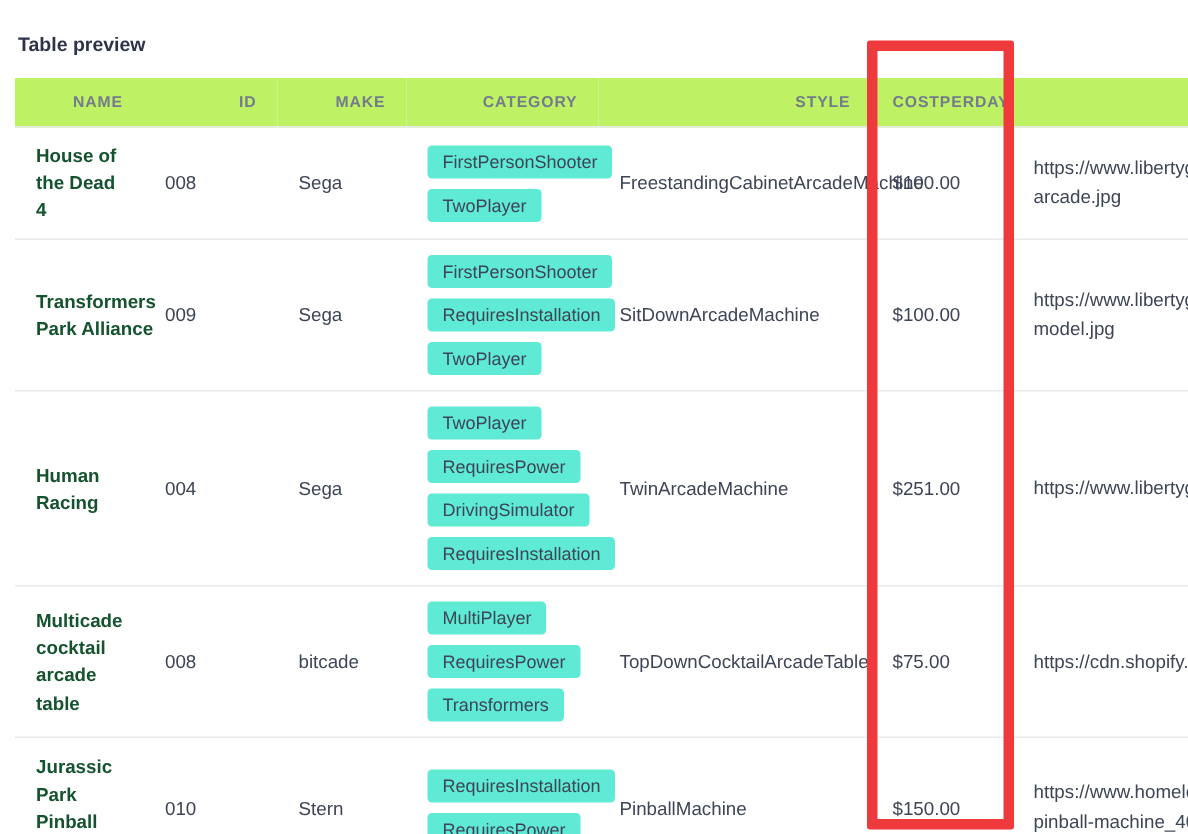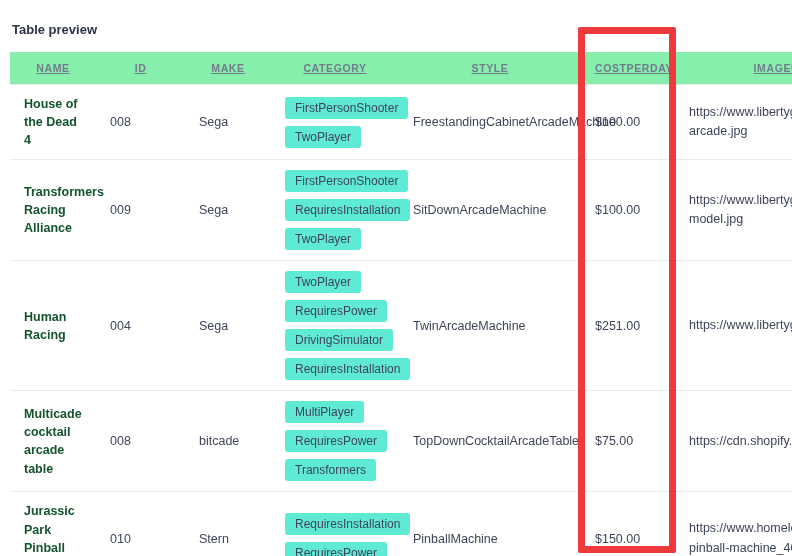--- a/index.html
+++ b/index.html
@@ -29,30 +29,29 @@
   }
   col.c-name       { width: 86px; }
   col.c-id         { width: 89px; }
   col.c-make       { width: 86px; }
   col.c-category   { width: 128px; }
   col.c-style      { width: 182px; }
   col.c-costperday { width: 94px; }
   col.c-imageurl   { width: 218px; }
 
   thead th {
-    background: #86efac;
+    background: #bef264;
     color: #737b8d;
     font-size: 10.5px;
     font-weight: bold;
     letter-spacing: 0.6px;
-    text-align: center;
+    text-align: right;
     padding: 10px 14px;
     border-bottom: 1px solid #e6e8ec;
     white-space: nowrap;
-    text-decoration: underline;
   }
   tbody td {
     vertical-align: middle;
     padding: 10px 14px;
     border-bottom: 1px solid #e8eaed;
     font-size: 12.5px;
     color: #3e4557;
   }
   a.name-link {
     color: #14532d;
@@ -135,21 +134,21 @@
         <td>FreestandingCabinetArcadeMachine</td>
         <td>$100.00</td>
         <td class="url-cell">
           <div>https://www.libertygam</div>
           <div>arcade.jpg</div>
         </td>
       </tr>
 
       <tr>
         <td>
-          <a href="#" class="name-link">Transformers Racing Alliance</a>
+          <a href="#" class="name-link">Transformers Park Alliance</a>
         </td>
         <td>009</td>
         <td>Sega</td>
         <td>
           <div class="chips">
             <span class="chip">FirstPersonShooter</span>
             <span class="chip">RequiresInstallation</span>
             <span class="chip">TwoPlayer</span>
           </div>
         </td>

